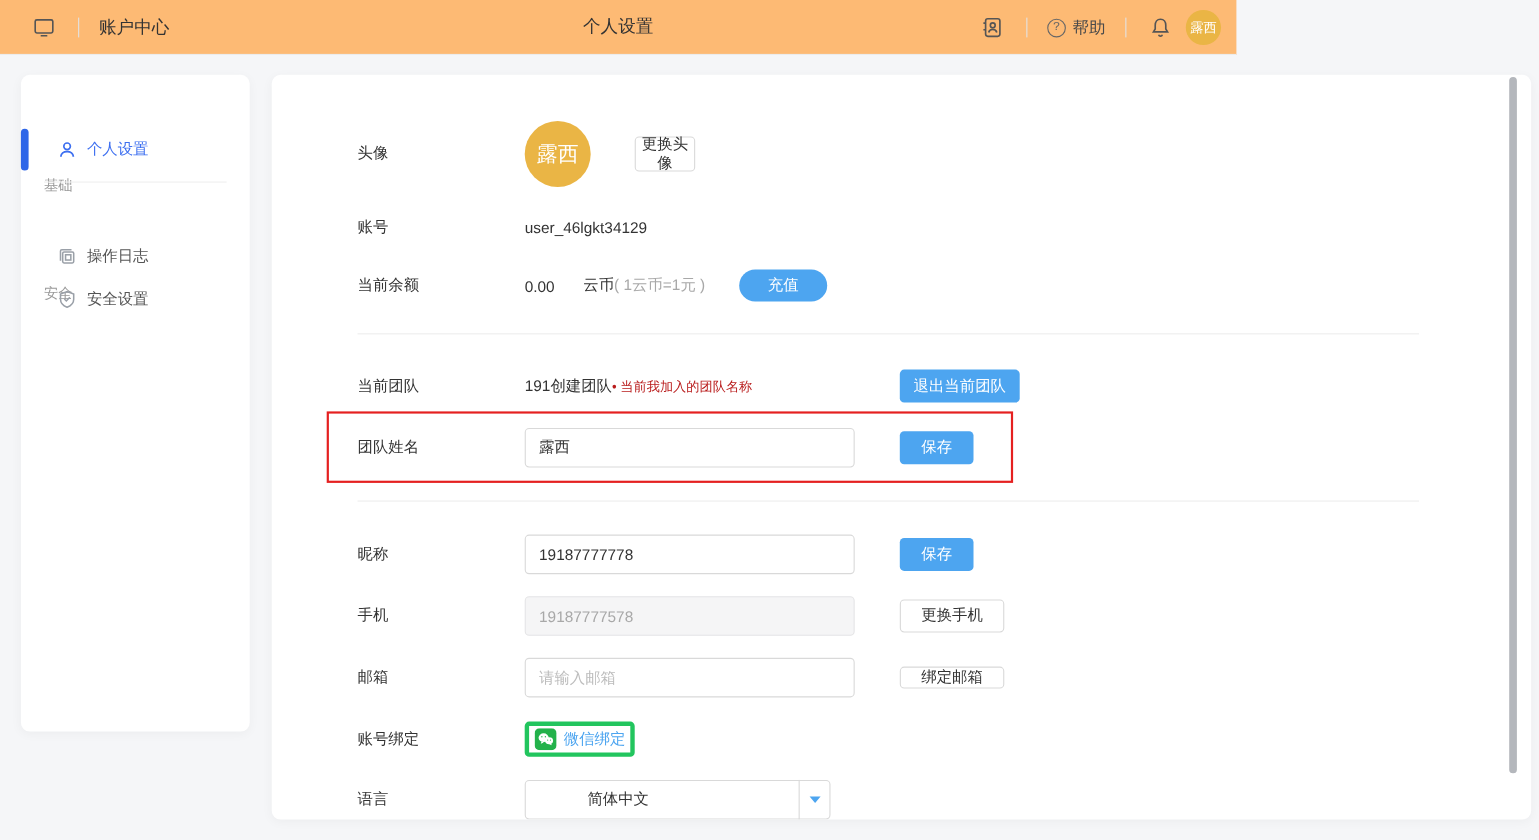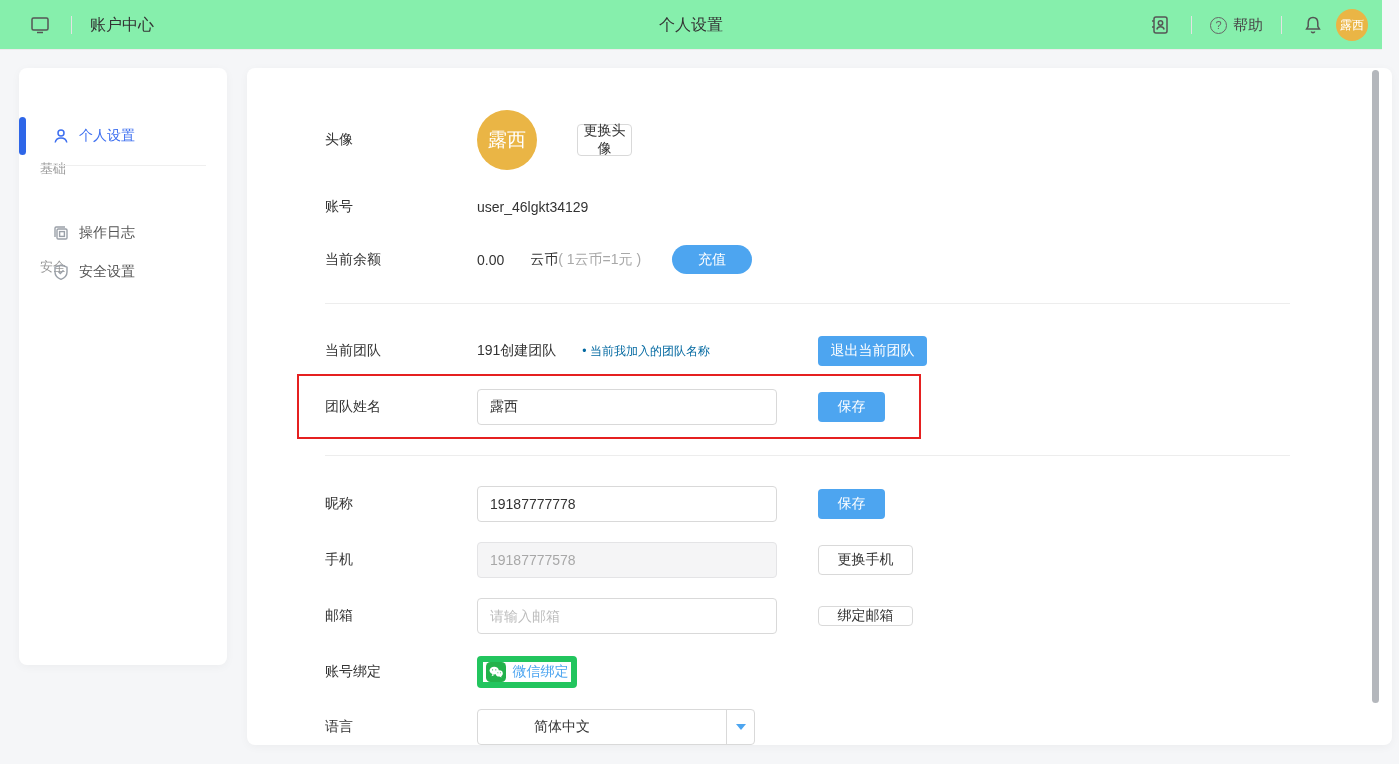--- a/index.html
+++ b/index.html
@@ -5,22 +5,22 @@
   * { box-sizing: border-box; margin: 0; padding: 0; }
   html,body { width:1399px; height:764px; }
   body {
     font-family: "Liberation Sans", "DejaVu Sans", sans-serif;
     background:#f5f6f8; color:#333; overflow:hidden;
   }
   .page { position:relative; width:1399px; height:764px; background:#f5f6f8; }
 
   
   .header {
-    position:absolute; top:0; left:0; width:1382px; height:50px;
-    background:#86efac; border-bottom:1px solid #ececec;
+    position:absolute; top:0; left:0; width:1124px; height:50px;
+    background:#fdba74; border-bottom:1px solid #ececec;font-family:Liberation Mono, monospace;
   }
   .header-left { position:absolute; left:27px; top:0; height:50px; display:flex; align-items:center; }
   .vdiv { width:1px; height:18px; background:#e3e3e3; margin:0 18px; }
   .app-title { font-size:16px; color:#333; }
   .page-title {
     position:absolute; top:0; left:50%; transform:translateX(-50%);
     height:50px; line-height:50px; font-size:16px; color:#333;
   }
   .header-right { position:absolute; right:14px; top:0; height:50px; display:flex; align-items:center; }
   .hicon { display:flex; align-items:center; justify-content:center; width:26px; height:26px; cursor:pointer; }
@@ -73,35 +73,35 @@
     font-family:inherit;
   }
   .btn-blue {
     background:#4da5f0; border:none; border-radius:4px; color:#fff;
     font-size:14px; cursor:pointer; display:flex; align-items:center; justify-content:center;
     font-family:inherit;
   }
   .btn-pill { border-radius:15px; }
   .mono-val { font-size:14px; color:#333; }
   .gray-note { color:#a8a8a8; }
-  .hint { font-size:12px; color:#0369a1; margin-left:26px; }
+  .hint { font-size:12px; color:#b91c1c; }
 
   .txt-input {
     width:300px; height:36px; border:1px solid #d9d9d9; border-radius:4px;
     padding:0 12px; font-size:14px; color:#333; background:#fff; outline:none;
     font-family:inherit;
   }
   .txt-input::placeholder { color:#bdbdbd; }
   .txt-input:disabled { background:#f5f5f6; color:#a8a8a8; border-color:#e4e4e6; }
 
   .btn-col { position:absolute; left:571px; }
 
   .wechat-btn {
     position:absolute; left:230px; width:100px; height:32px;
-    background:#fff; border:6px solid #22c55e; border-radius:4px;
+    background:#fff; border:4px solid #22c55e; border-radius:4px;
     display:flex; align-items:center; justify-content:center; gap:7px;
     color:#4da5f0; font-size:14px; cursor:pointer;
   }
 
   .lang-select {
     position:absolute; left:230px; width:278px; height:36px;
     border:1px solid #d9d9d9; border-radius:4px; background:#fff;
     display:flex; align-items:center; cursor:pointer;padding-left:44px;
   }
   .lang-text { padding-left:12px; font-size:14px; color:#333; flex:1; }

